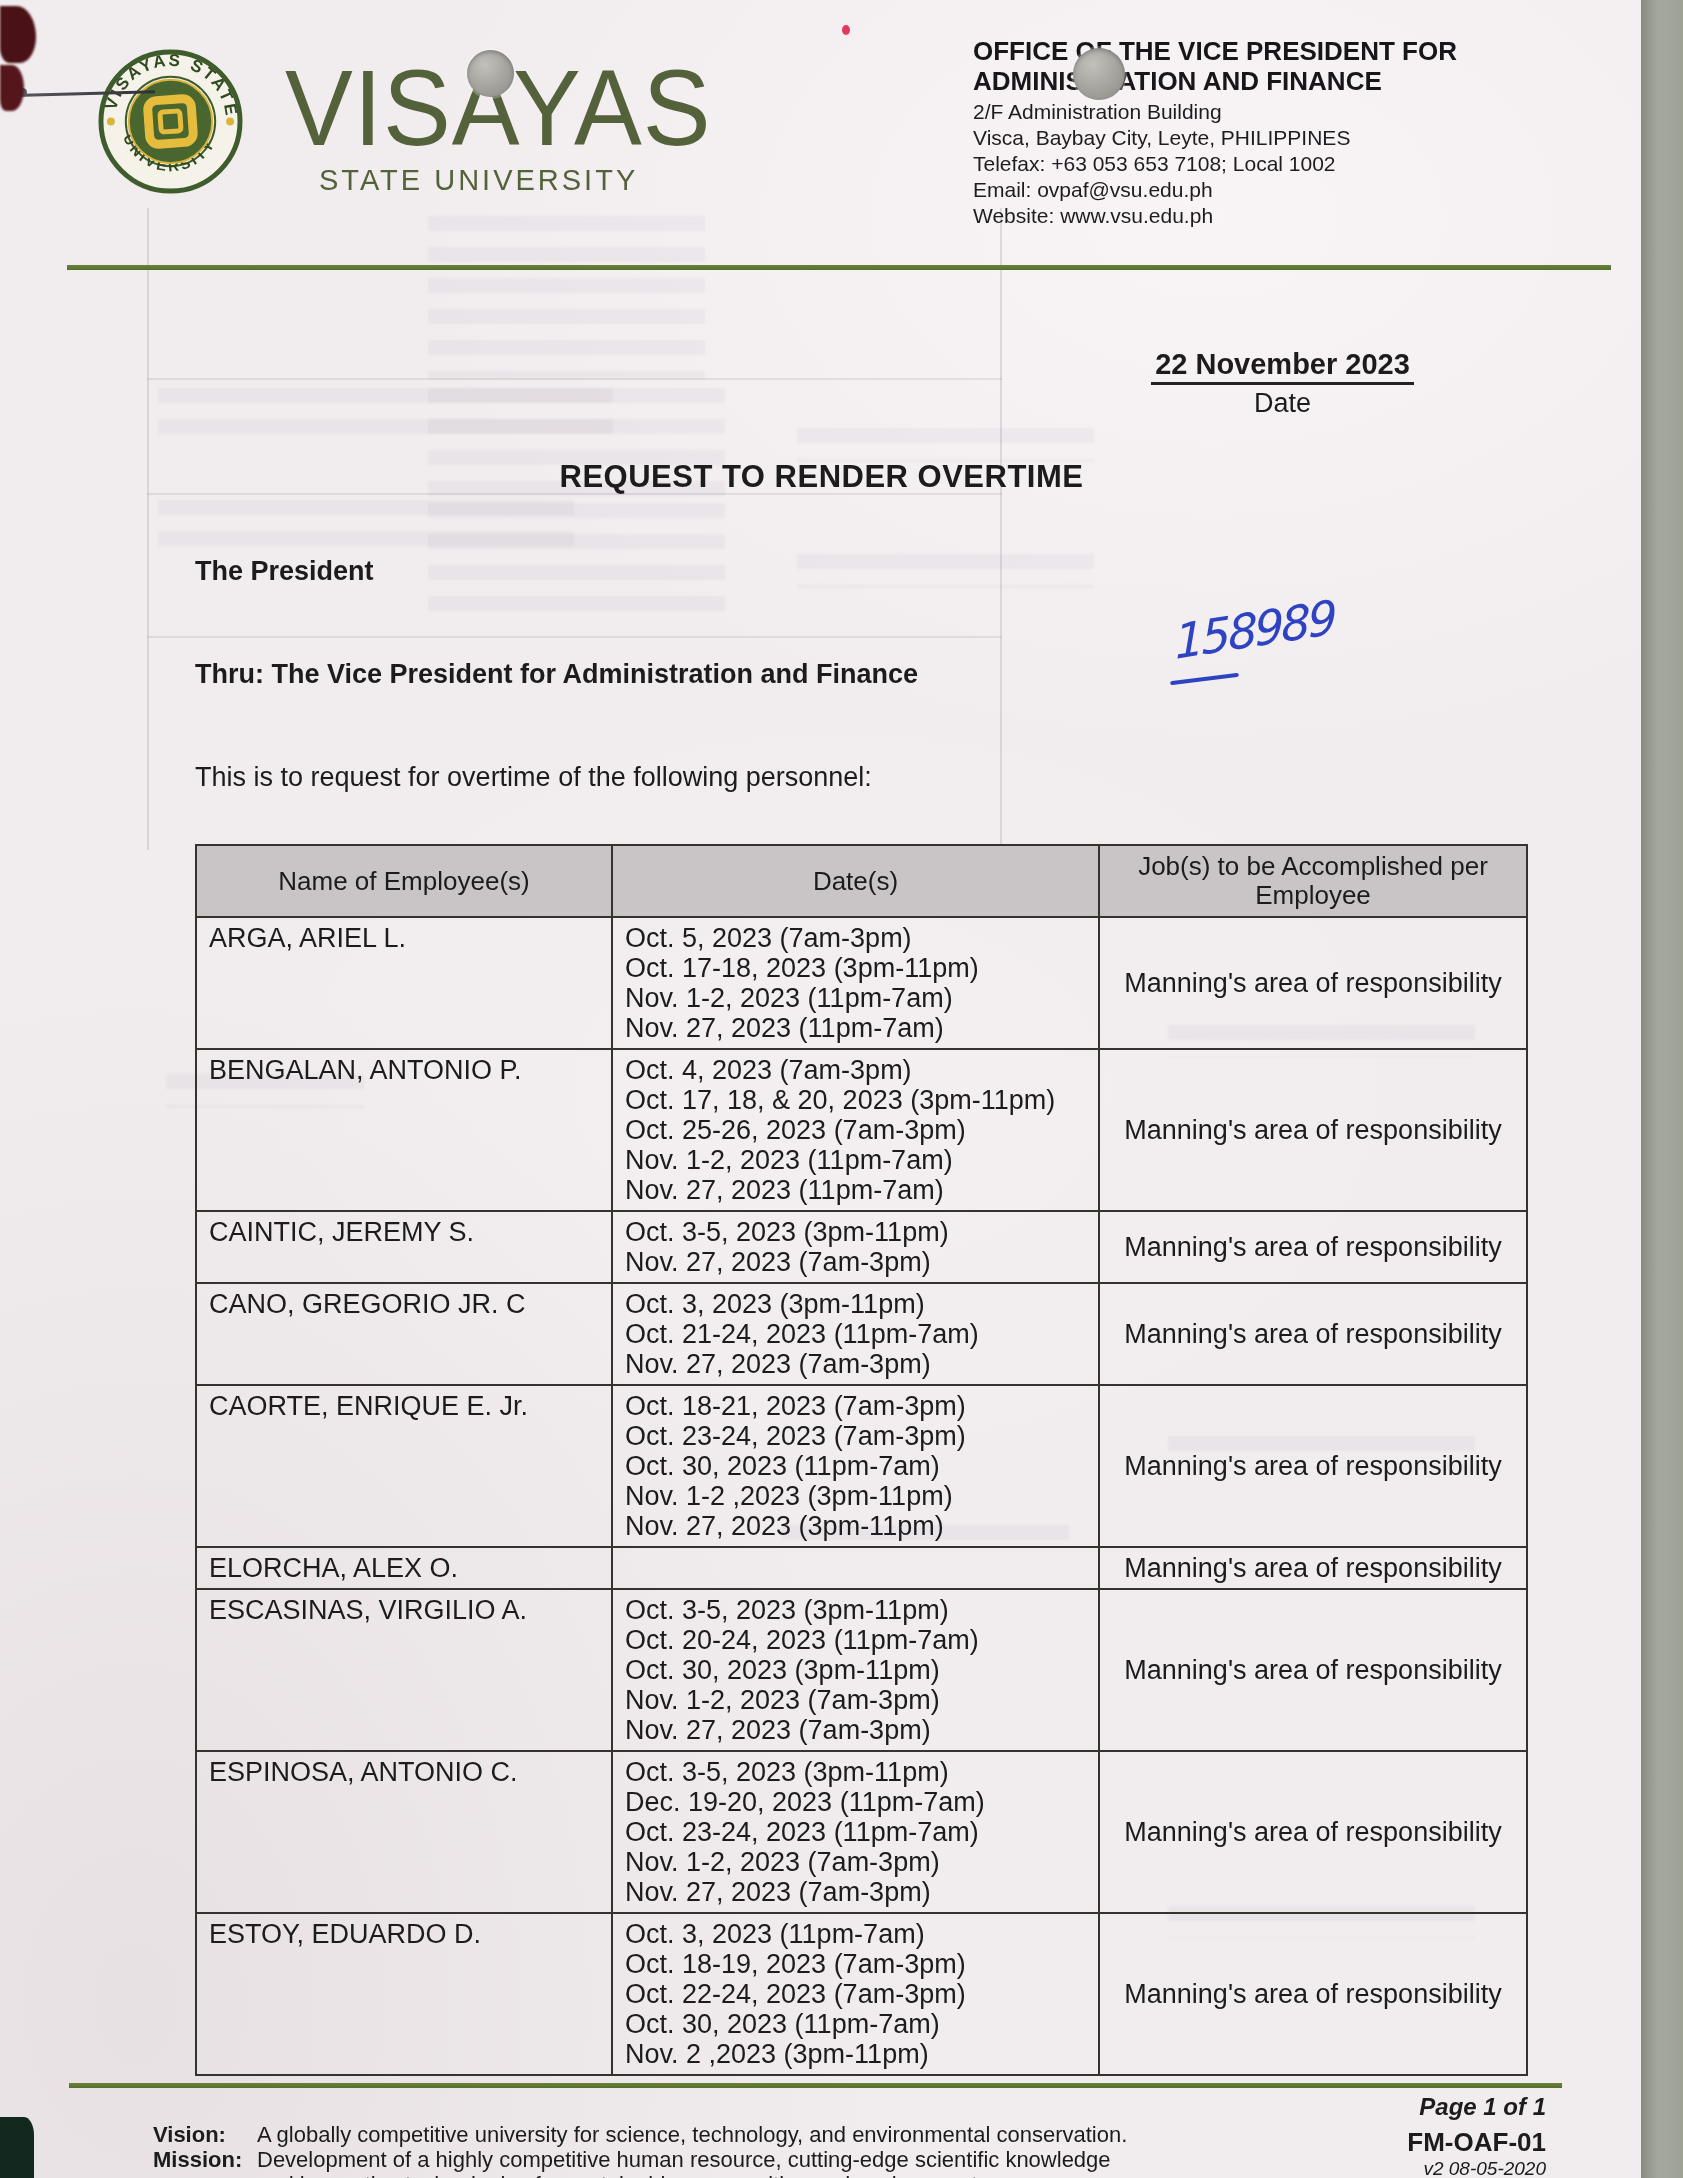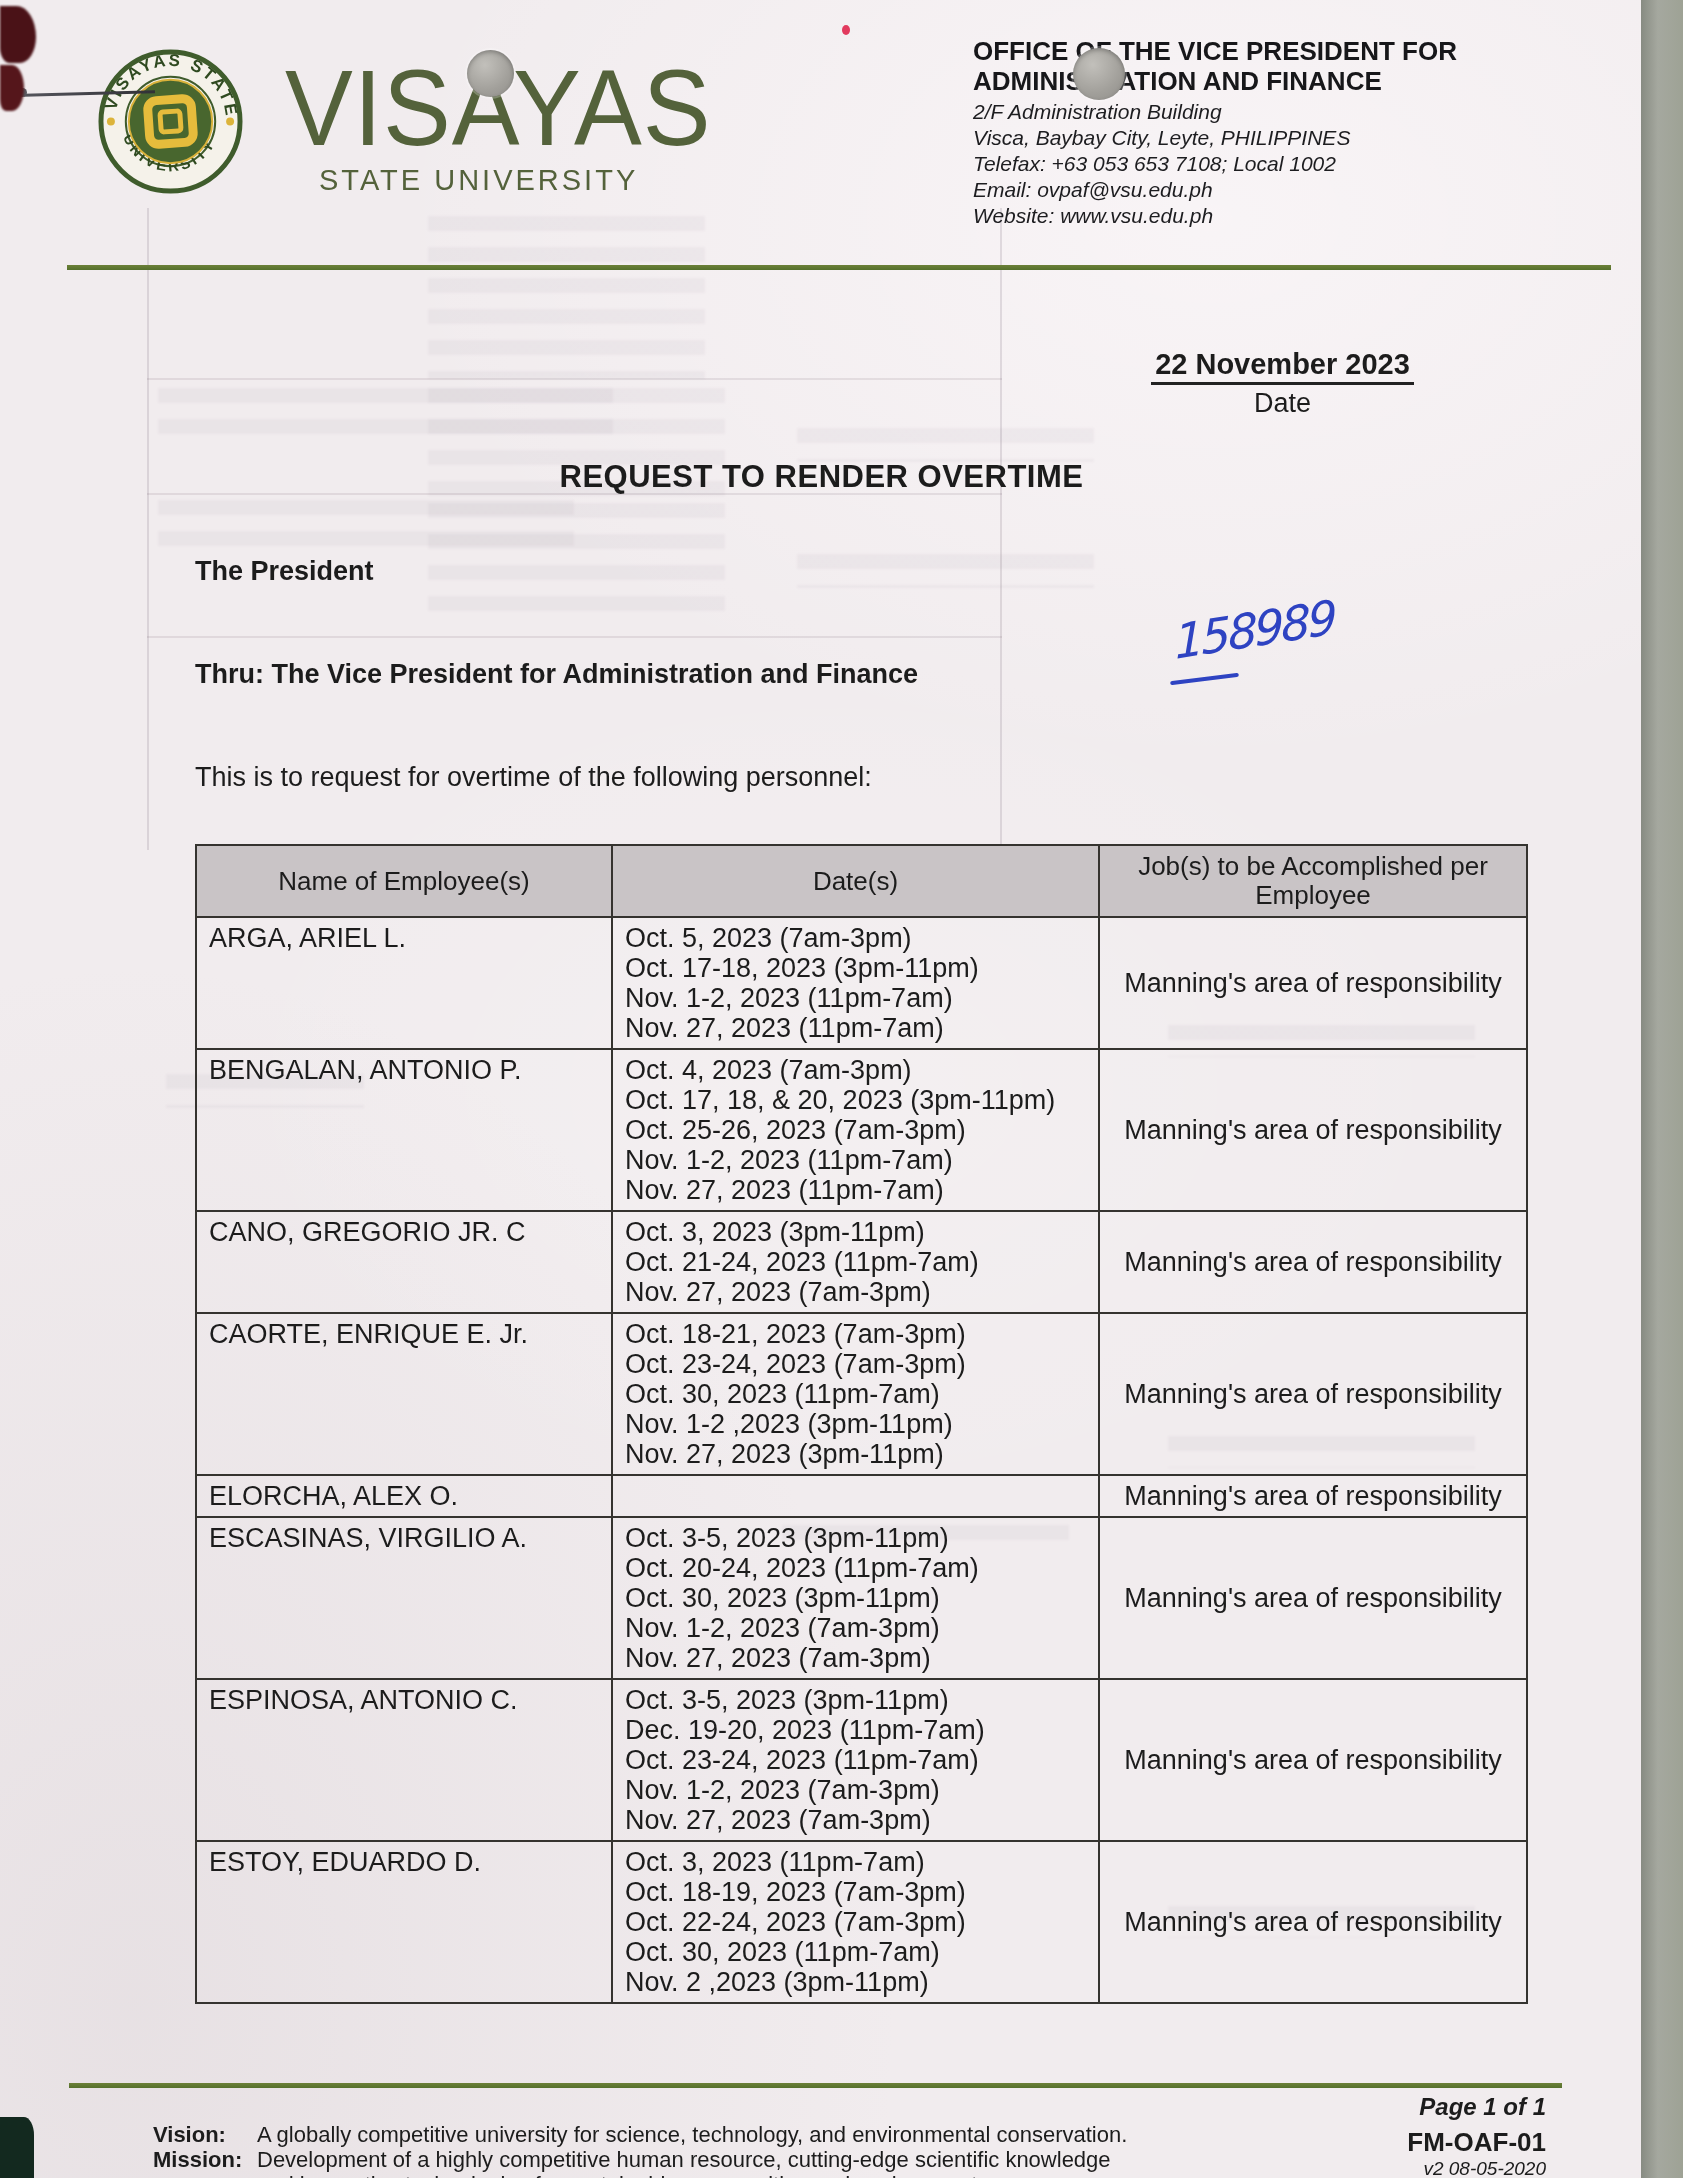--- a/index.html
+++ b/index.html
@@ -32,21 +32,21 @@
   .ghost-vline { position:absolute; width:2px; background:rgba(118,102,114,0.18); pointer-events:none; }
   .ghost-hline { position:absolute; height:2px; background:rgba(118,102,114,0.14); pointer-events:none; }
   
   .seal { position:absolute; left:97px; top:48px; width:147px; height:147px; }
   .wordmark { position:absolute; left:285px; top:55px; font-size:107px; line-height:1;
     font-weight:500; letter-spacing:1px; color:#54623b; transform:scaleX(0.95); transform-origin:left top; }
   .wordmark-sub { position:absolute; left:319px; top:164px; font-size:29px; letter-spacing:3px; font-weight:500; color:#54623b; }
   .office-block { position:absolute; left:973px; top:36px; width:594px; }
   .office-line { font-size:26px; font-weight:bold; line-height:30px; color:#17171a; }
   .contact-line { font-size:21px; font-weight:500; line-height:26px; color:#1d1d20; }
-  .contact-block { margin-top:3px;font-style:italic; }
+  .contact-block { margin-top:3px; }
   .rule { position:absolute; height:5px; background:linear-gradient(#6c8038,#55702c); }
   .rule-header { left:67px; top:265px; width:1544px; }
   .rule-footer { left:69px; top:2083px; width:1493px; }
   
   .date-block { position:absolute; left:1119px; top:348px; width:327px; text-align:center; }
   .date-value { display:inline-block; font-size:29px; font-weight:600; border-bottom:3px solid #222; padding:0 4px 1px; }
   .date-label { font-size:27px; margin-top:3px; }
   .doc-title { position:absolute; left:0; top:459px; width:1643px; text-align:center;
     font-size:31px; font-weight:bold; letter-spacing:0.5px; }
   .addressee { position:absolute; left:195px; top:556px; font-size:27px; font-weight:bold; }
@@ -178,20 +178,28 @@
           <td class="dates-cell">
             <div>Oct. 4, 2023 (7am-3pm)</div>
             <div>Oct. 17, 18, &amp; 20, 2023 (3pm-11pm)</div>
             <div>Oct. 25-26, 2023 (7am-3pm)</div>
             <div>Nov. 1-2, 2023 (11pm-7am)</div>
             <div>Nov. 27, 2023 (11pm-7am)</div>
           </td>
           <td class="job-cell">Manning's area of responsibility</td>
         </tr>
         <tr>
+          <td class="name-cell">CAINTIC, JEREMY S.</td>
+          <td class="dates-cell">
+            <div>Oct. 3-5, 2023 (3pm-11pm)</div>
+            <div>Nov. 27, 2023 (7am-3pm)</div>
+          </td>
+          <td class="job-cell">Manning's area of responsibility</td>
+        </tr>
+        <tr>
           <td class="name-cell">CANO, GREGORIO JR. C</td>
           <td class="dates-cell">
             <div>Oct. 3, 2023 (3pm-11pm)</div>
             <div>Oct. 21-24, 2023 (11pm-7am)</div>
             <div>Nov. 27, 2023 (7am-3pm)</div>
           </td>
           <td class="job-cell">Manning's area of responsibility</td>
         </tr>
         <tr>
           <td class="name-cell">CAORTE, ENRIQUE E. Jr.</td>

